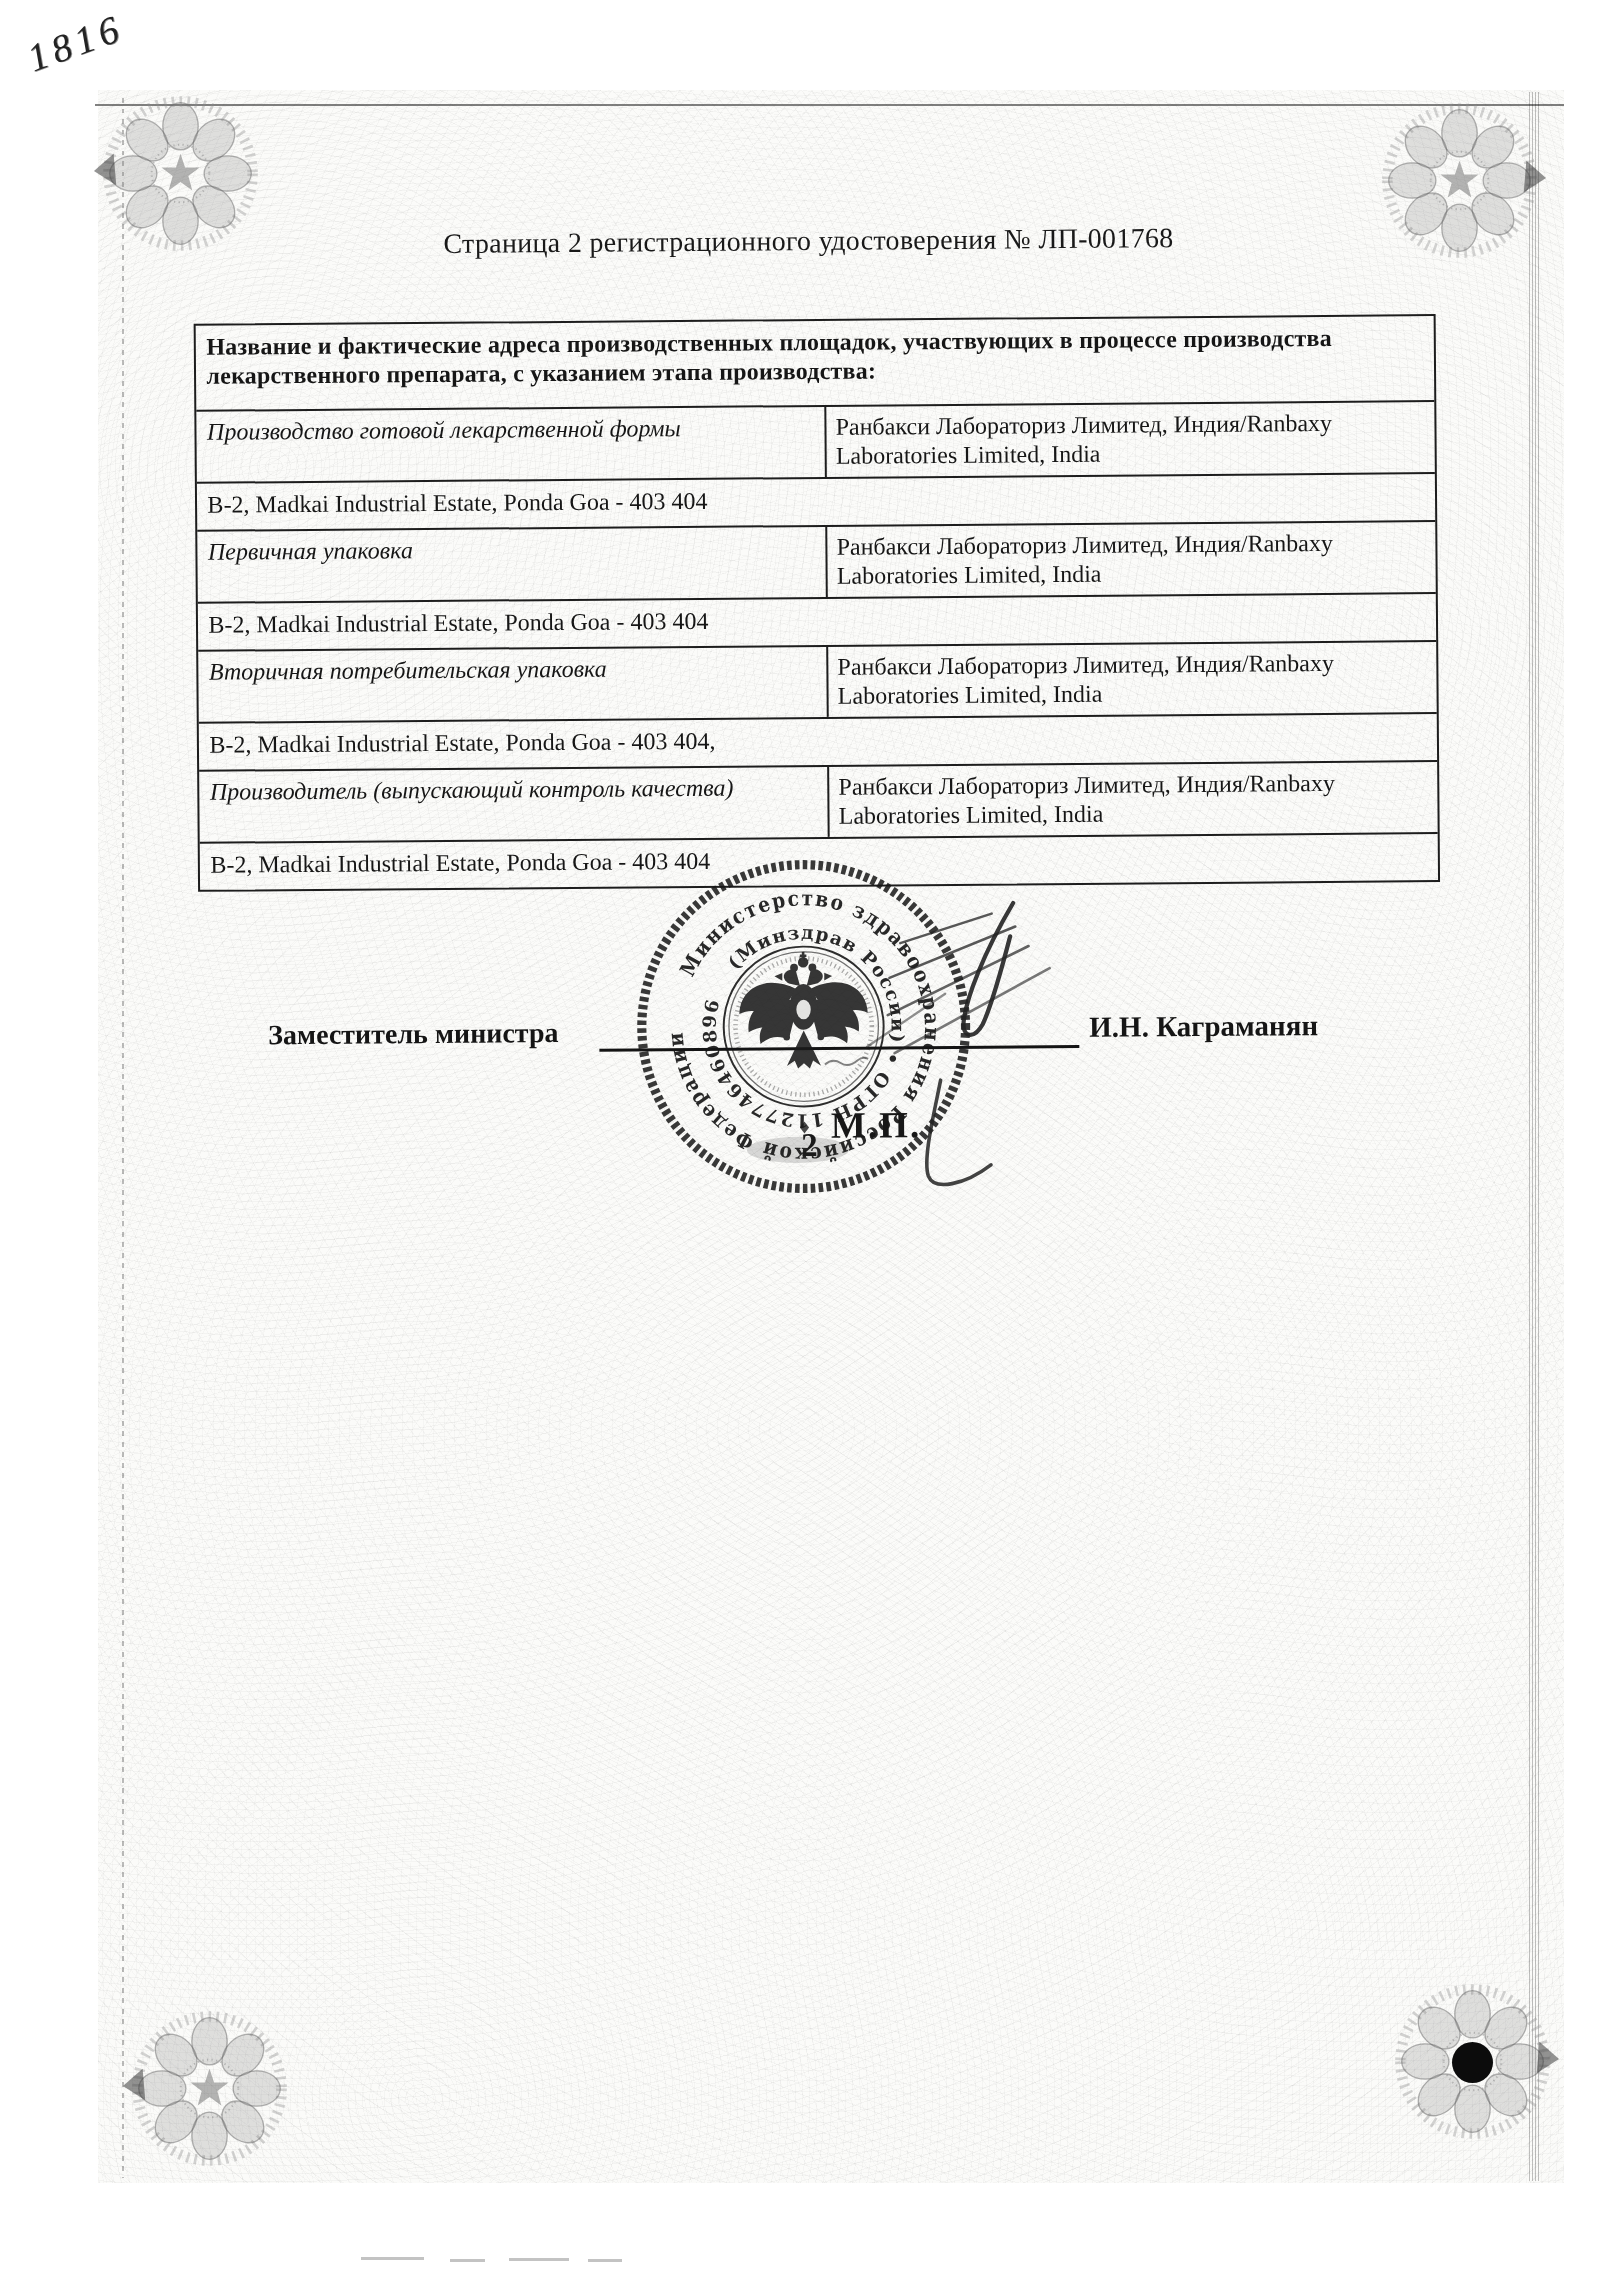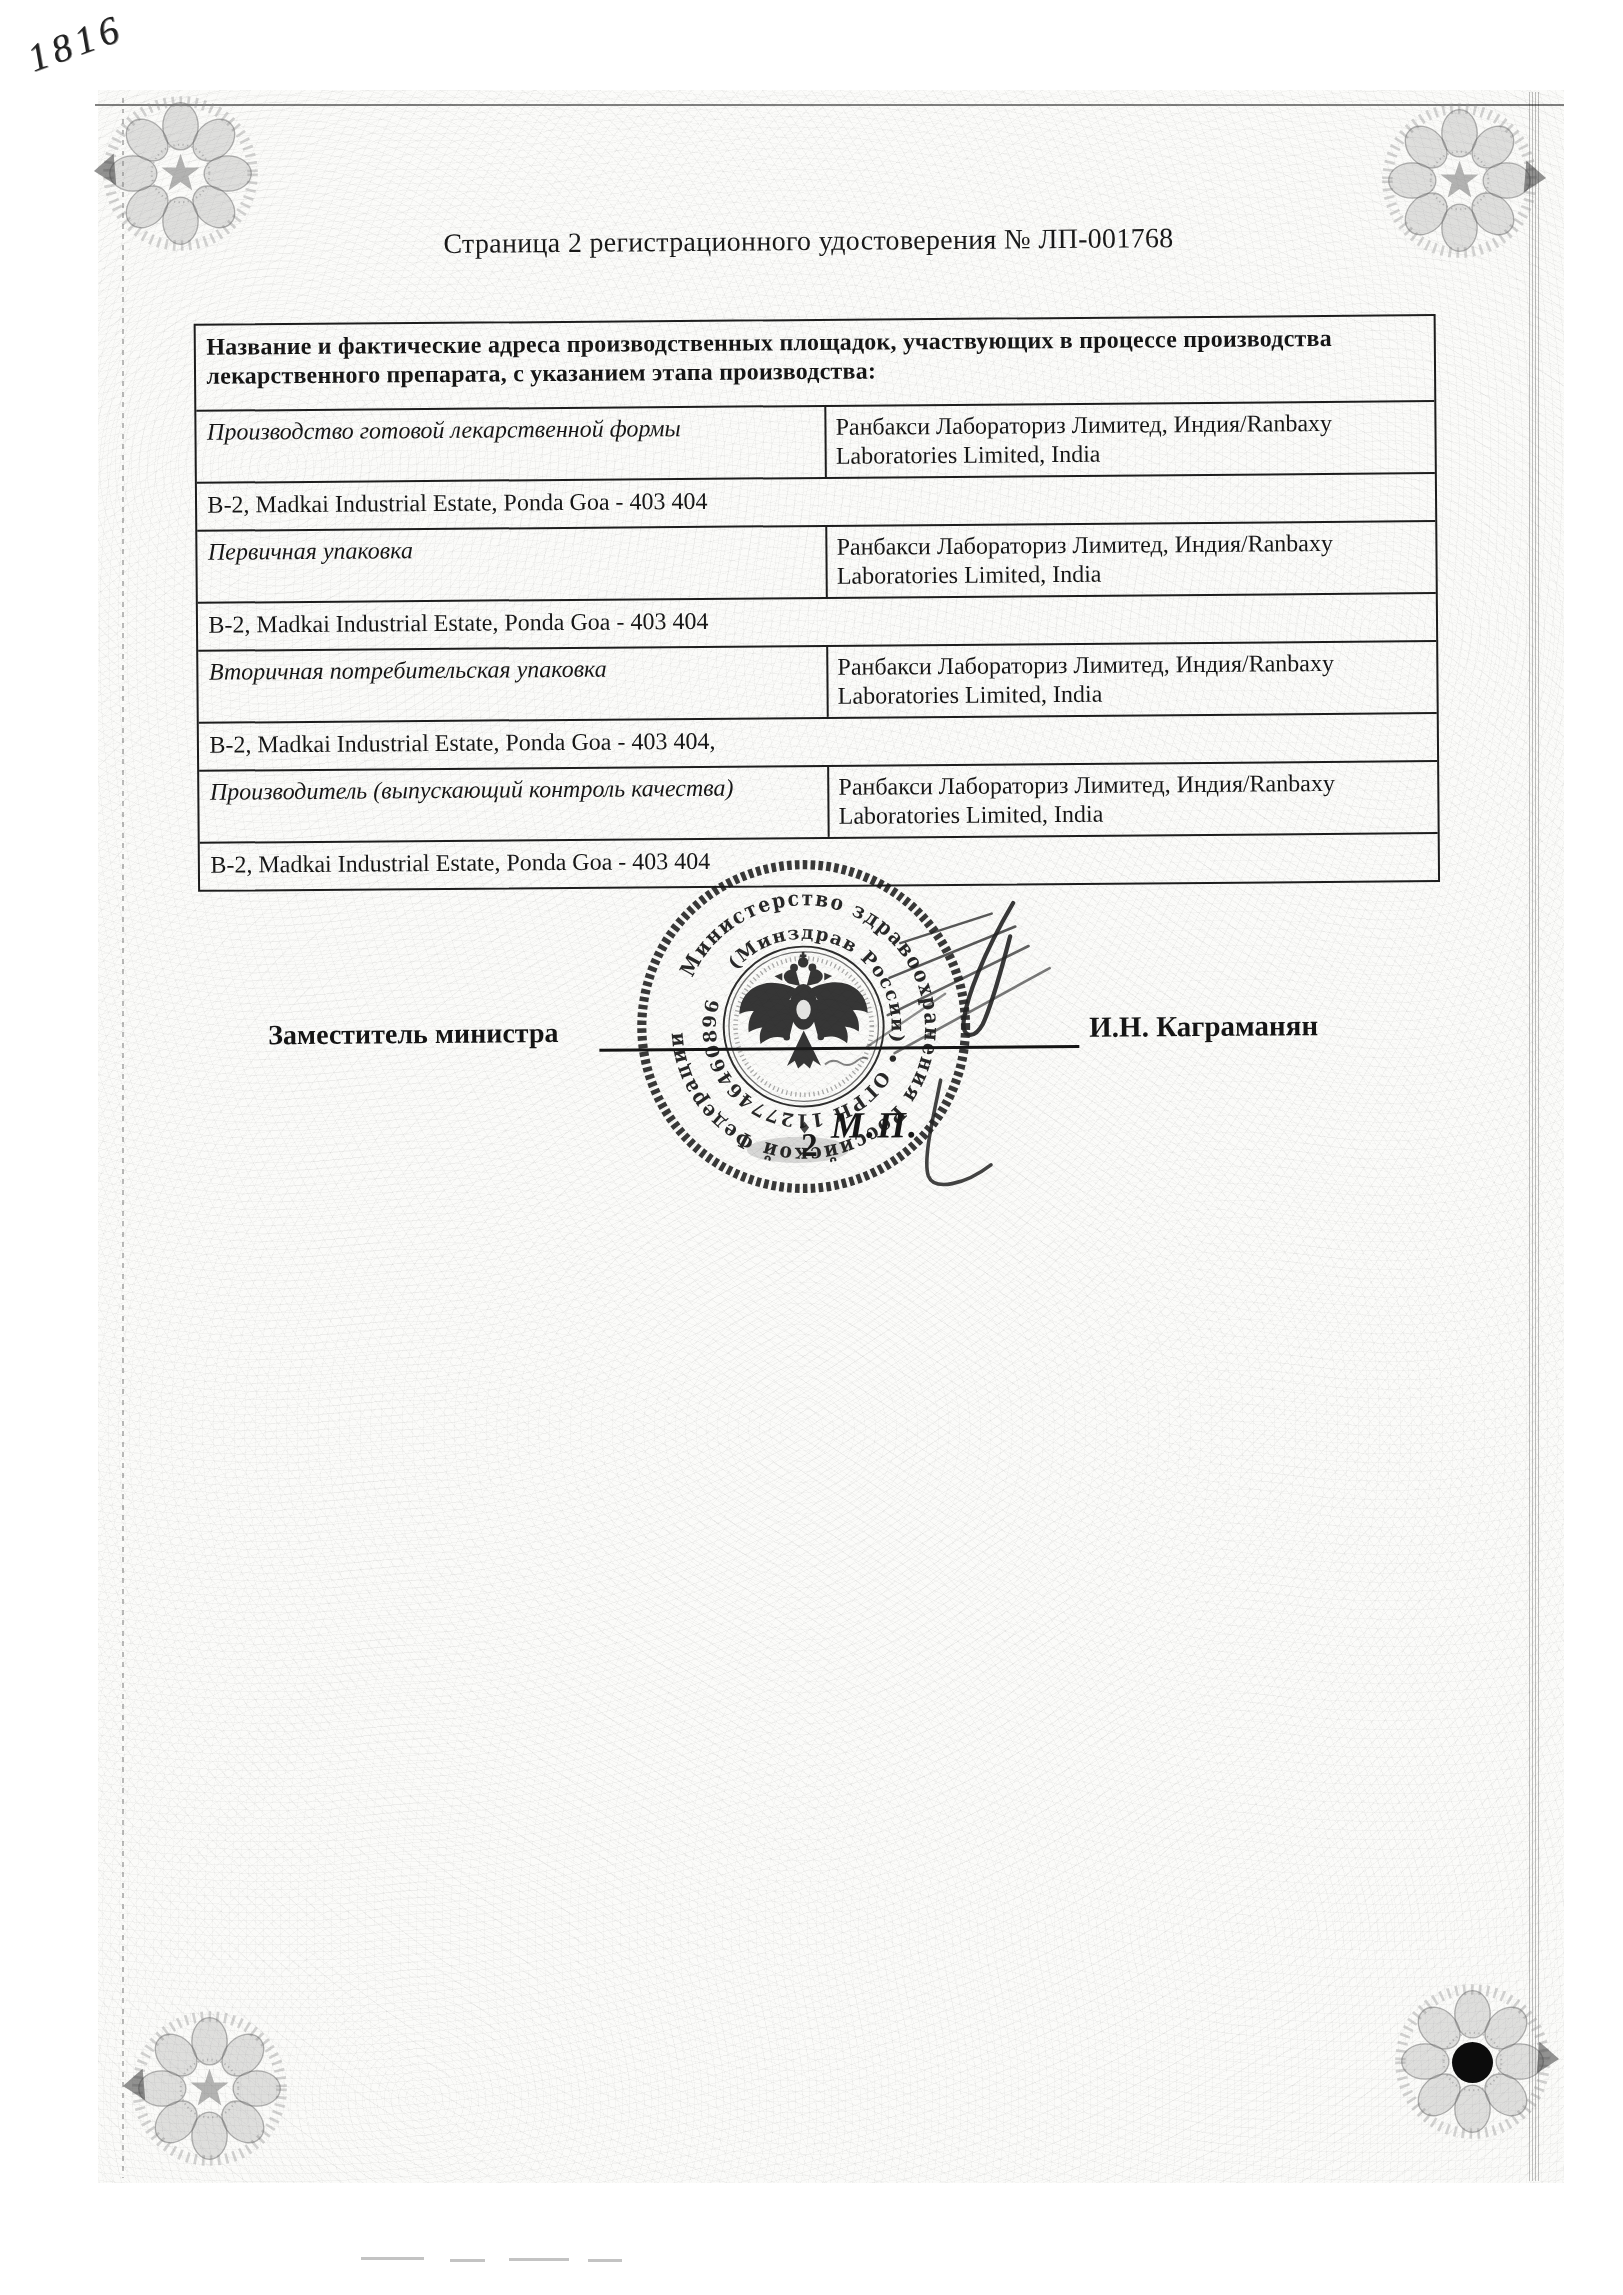--- a/index.html
+++ b/index.html
@@ -49,21 +49,21 @@
   .addr-row{min-height:34px;border-bottom:2.6px solid #1d1d1d;padding:6.5px 10.5px 5.2px 10.5px;}
   .addr-row.last{border-bottom:none;}
 
   
   .sig-role{position:absolute;left:265px;top:1015px;font-size:28px;font-weight:bold;color:#151515;}
   .sig-line{position:absolute;left:596px;top:1047px;width:480px;height:3.3px;background:#141414;}
   .sig-name{position:absolute;left:1086px;top:1013px;font-size:29px;font-weight:bold;color:#151515;}
 
   .stamp-svg{position:absolute;left:617px;top:843px;z-index:5;}
   .mp-mark{position:absolute;left:827px;top:1104px;font-size:37px;font-weight:bold;
-    color:#171717;letter-spacing:2px;z-index:6;font-style:italic;}
+    color:#171717;letter-spacing:2px;z-index:6;}
   .copy-num{position:absolute;left:797px;top:1127px;font-size:33px;font-weight:bold;
     color:#1a1a1a;z-index:7;}
   .sig-scrawl{position:absolute;left:589px;top:831px;z-index:8;}
 
   
   .hand-note{position:absolute;left:26px;top:19.6px;transform:rotate(-20deg);
     font-size:39px;font-style:italic;color:#232323;letter-spacing:5.2px;z-index:9;
     text-shadow:0.7px 0.7px 0 rgba(35,35,35,.5);}
 
   

